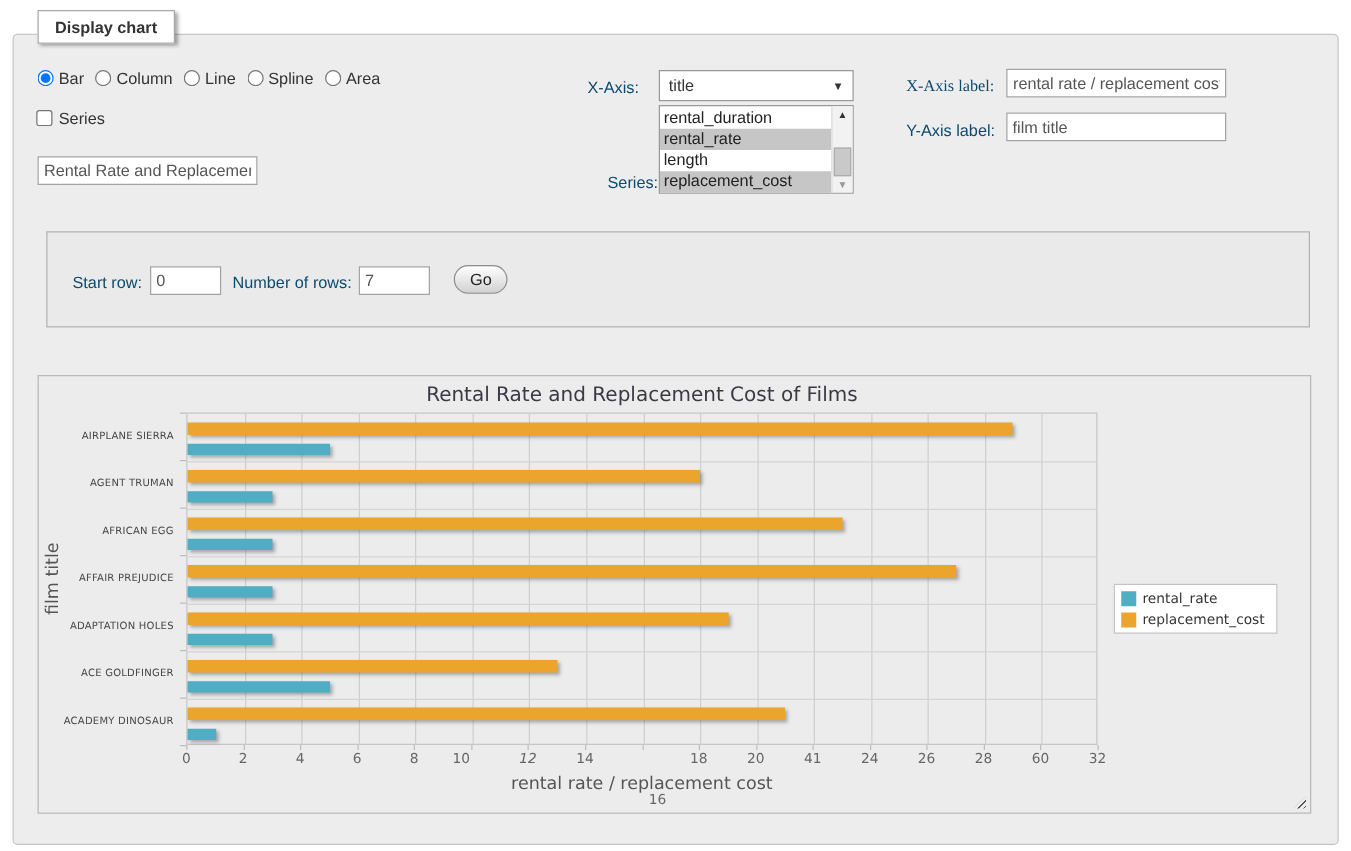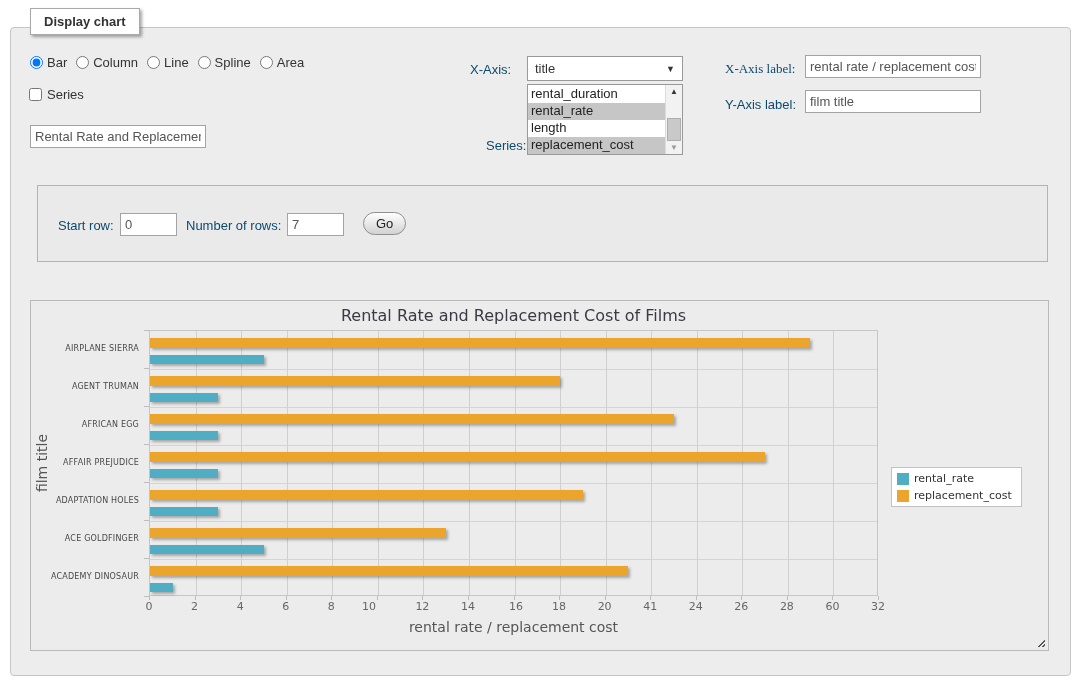--- a/index.html
+++ b/index.html
@@ -197,25 +197,25 @@
     <div class="abs tick-label" style="left: 163.562px;">2</div>
     <div class="abs xtick" style="left: 209.125px;"></div>
     <div class="abs tick-label" style="left: 209.125px;">4</div>
     <div class="abs xtick" style="left: 254.688px;"></div>
     <div class="abs tick-label" style="left: 254.688px;">6</div>
     <div class="abs xtick" style="left: 300.25px;"></div>
     <div class="abs tick-label" style="left: 300.25px;">8</div>
     <div class="abs xtick" style="left: 345.812px;"></div>
     <div class="abs tick-label" style="left: 328px; margin-left: 10px;">10</div>
     <div class="abs xtick" style="left: 391.375px;"></div>
-    <div class="abs tick-label" style="left: 391.375px;">12</div>
+    <div class="abs tick-label" style="left: 391.375px; font-style: italic;">12</div>
     <div class="abs xtick" style="left: 436.938px;"></div>
     <div class="abs tick-label" style="left: 436.938px;">14</div>
     <div class="abs xtick" style="left: 482.5px;"></div>
-    <div class="abs tick-label" style="left: 485px;">16</div>
+    <div class="abs tick-label" style="left: 495px; margin-top: 33px;">16</div>
     <div class="abs xtick" style="left: 528.062px;"></div>
     <div class="abs tick-label" style="left: 528.062px;">18</div>
     <div class="abs xtick" style="left: 573.625px;"></div>
     <div class="abs tick-label" style="left: 573.625px; text-align: right;">20</div>
     <div class="abs xtick" style="left: 619.188px;"></div>
     <div class="abs tick-label" style="left: 619.188px;">41</div>
     <div class="abs xtick" style="left: 664.75px;"></div>
     <div class="abs tick-label" style="left: 664.75px;">24</div>
     <div class="abs xtick" style="left: 710.312px;"></div>
     <div class="abs tick-label" style="left: 710.312px;">26</div>

